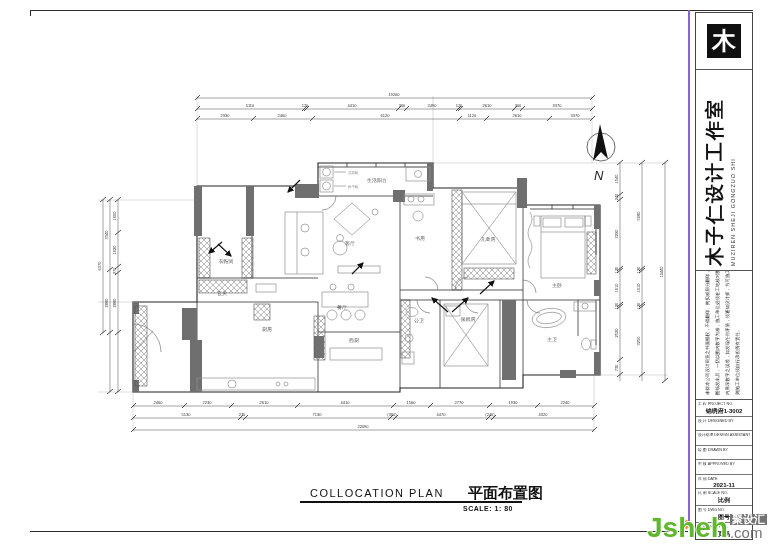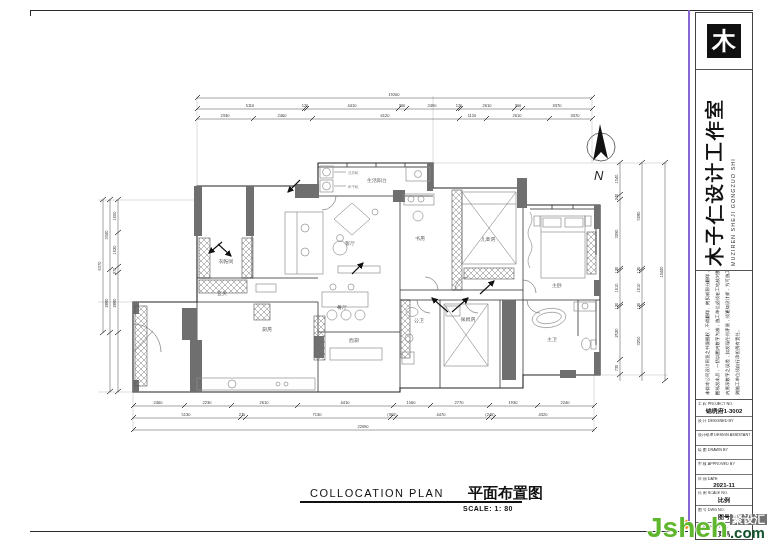--- a/index.html
+++ b/index.html
@@ -36,21 +36,21 @@
   #ft-en{left:310px;top:487px;font-size:11px;font-weight:normal;letter-spacing:1.5px;color:#111;}
   #ft-cn{left:468px;top:484px;font-size:15px;font-weight:bold;color:#111;}
   #ft-line{left:300px;top:501px;width:222px;height:2px;background:#111;}
   #ft-scale{left:463px;top:505px;font-size:7px;font-weight:bold;color:#111;letter-spacing:0.5px;}
   
   #wm{left:647px;top:513px;display:flex;align-items:flex-start;}
   #wm .brand{font-size:28px;font-weight:900;color:#5fb72e;line-height:30px;
       text-shadow:-1px 0 #fff,1px 0 #fff,0 -1px #fff,0 1px #fff;}
   #wm .stack{display:flex;flex-direction:column;margin-left:2px;margin-top:1px;}
   #wm .badge{background:#737373;color:#fff;font-size:11px;font-weight:bold;padding:1px 2px;line-height:9px;}
-  #wm .tld{color:#14532d;font-size:15px;font-weight:700;line-height:15px;}
+  #wm .tld{color:#737373;font-size:15px;font-weight:400;line-height:15px;}
   
   svg text{font-family:"Liberation Sans",sans-serif;}
   .w{fill:#6f6f6f;stroke:none;}
   .ln{stroke:#333;stroke-width:0.8;fill:none;}
   .ol{stroke:#222;stroke-width:1.1;fill:none;}
   .fu{stroke:#8f8f8f;stroke-width:0.7;fill:none;}
   .hx{fill:url(#xh);stroke:#555;stroke-width:0.6;}
   .dim{stroke:#444;stroke-width:0.5;fill:none;}
   .tick{stroke:#222;stroke-width:0.8;fill:none;}
   .ext{stroke:#bbb;stroke-width:0.5;fill:none;}

